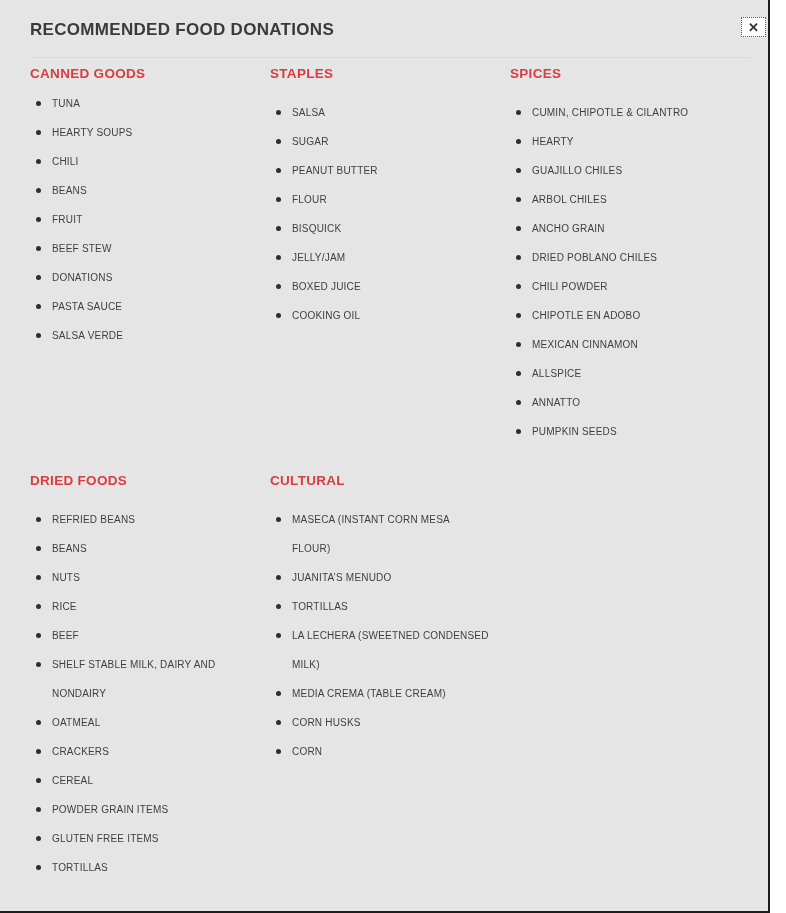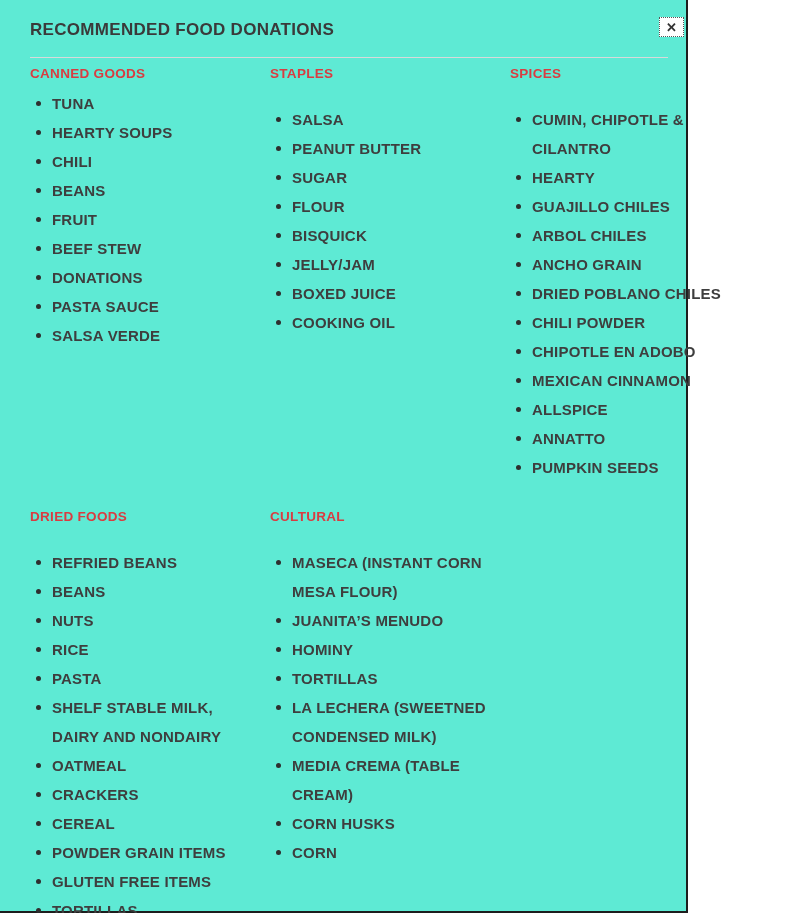--- a/index.html
+++ b/index.html
@@ -10,22 +10,22 @@
     --frame:#1d1d1d;
   }
   *{margin:0;padding:0;box-sizing:border-box;}
   html,body{background:#fff;}
   body{
     width:786px;height:913px;overflow:hidden;
     font-family:"Liberation Sans","DejaVu Sans",sans-serif;
   }
   .modal{
     position:relative;
-    width:688px;height:913px;
-    background:#5eead4;
+    width:770px;height:913px;
+    background:#e5e5e5;
     border-right:2px solid var(--frame);
     border-bottom:2px solid var(--frame);
     padding:19px 18px 0 30px;
   }
   .modal-title{
     font-size:17px;font-weight:700;color:var(--title);
     letter-spacing:.3px;line-height:22px;
   }
   .title-divider{
     border:none;border-top:1px solid var(--divider);
@@ -46,31 +46,30 @@
     display:grid;
     grid-template-columns:repeat(3,240px);
     row-gap:26px;
   }
   .section h3{
     font-size:13.5px;font-weight:700;color:var(--accent);
     letter-spacing:.3px;line-height:18px;
   }
   .section ul{
     list-style:none;
-    margin-top:22px;
+    margin-top:15px;
     padding-right:20px;
   }
   .grid .section:first-child ul{margin-top:6px;}
   .section li{
     position:relative;
     padding-left:22px;
-    font-size:15px;color:var(--item);
+    font-size:10px;color:var(--item);
     letter-spacing:.2px;
     line-height:29px;
-    font-weight:bold;
   }
   .section li::before{
     content:"";
     position:absolute;left:6px;top:12px;
     width:5px;height:5px;border-radius:50%;
     background:#2e2e2e;
   }
 </style>
 </head>
 <body>
@@ -96,22 +95,22 @@
           <li>BEEF STEW</li>
           <li>DONATIONS</li>
           <li>PASTA SAUCE</li>
           <li>SALSA VERDE</li>
         </ul>
       </section>
       <section class="section">
         <h3>STAPLES</h3>
         <ul>
           <li>SALSA</li>
+          <li>SUGAR</li>
           <li>PEANUT BUTTER</li>
-          <li>SUGAR</li>
           <li>FLOUR</li>
           <li>BISQUICK</li>
           <li>JELLY/JAM</li>
           <li>BOXED JUICE</li>
           <li>COOKING OIL</li>
         </ul>
       </section>
       <section class="section">
         <h3>SPICES</h3>
         <ul>
@@ -129,36 +128,35 @@
           <li>PUMPKIN SEEDS</li>
         </ul>
       </section>
       <section class="section">
         <h3>DRIED FOODS</h3>
         <ul>
           <li>REFRIED BEANS</li>
           <li>BEANS</li>
           <li>NUTS</li>
           <li>RICE</li>
-          <li>PASTA</li>
+          <li>BEEF</li>
           <li>SHELF STABLE MILK, DAIRY AND NONDAIRY</li>
           <li>OATMEAL</li>
           <li>CRACKERS</li>
           <li>CEREAL</li>
           <li>POWDER GRAIN ITEMS</li>
           <li>GLUTEN FREE ITEMS</li>
           <li>TORTILLAS</li>
         </ul>
       </section>
       <section class="section">
         <h3>CULTURAL</h3>
         <ul>
           <li>MASECA (INSTANT CORN MESA FLOUR)</li>
           <li>JUANITA’S MENUDO</li>
-          <li>HOMINY</li>
           <li>TORTILLAS</li>
           <li>LA LECHERA (SWEETNED CONDENSED MILK)</li>
           <li>MEDIA CREMA (TABLE CREAM)</li>
           <li>CORN HUSKS</li>
           <li>CORN</li>
         </ul>
       </section>
     </div>
 </div>
 

